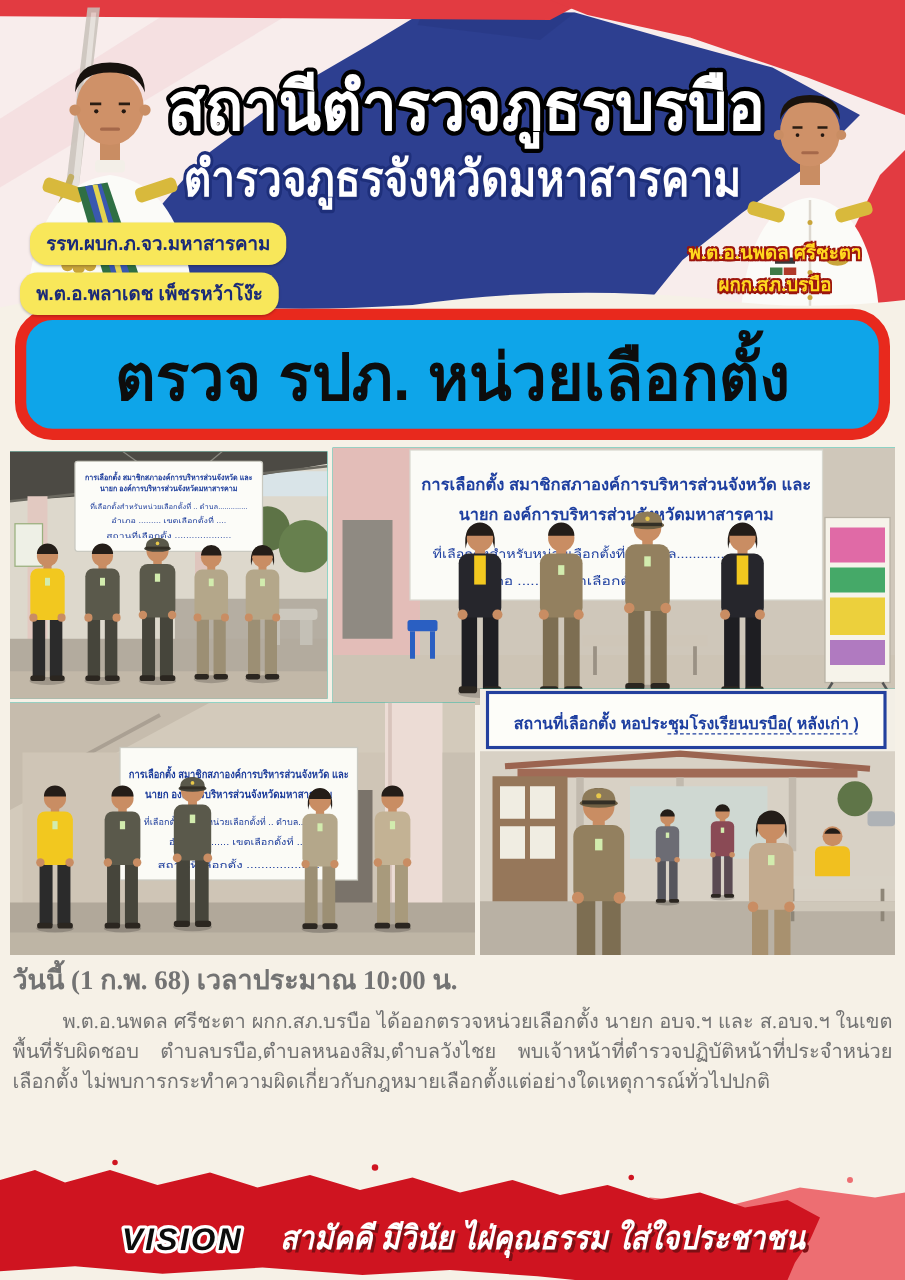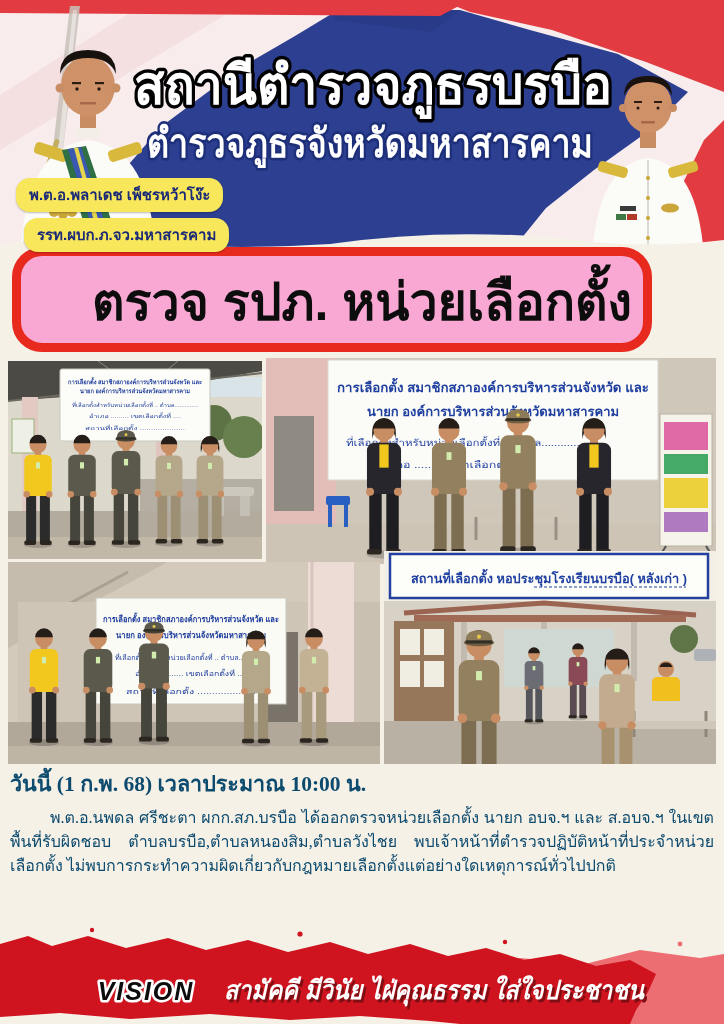--- a/index.html
+++ b/index.html
@@ -11,30 +11,30 @@
   .badge-wrap{position:absolute;left:16px;top:178px;z-index:5;}
   .badge{display:table;background:#f8e75a;border-radius:14px;padding:5px 13px;
          font-size:15px;font-weight:700;color:#1a2a78;margin-bottom:6px;
          box-shadow:0 1px 2px rgba(0,0,0,.25);}
   .badge.second{margin-left:8px;}
   .right-name{position:absolute;right:4px;top:190px;width:200px;z-index:5;text-align:center;
       font-size:15px;font-weight:800;line-height:1.75;color:#ffd81e;
       text-shadow:-1.5px -1.5px 0 #9c150c,1.5px -1.5px 0 #9c150c,-1.5px 1.5px 0 #9c150c,
                   1.5px 1.5px 0 #9c150c,0 2px 0 #9c150c;}
   
-  .headline{position:absolute;left:12px;top:247px;width:640px;height:105px;box-sizing:border-box;
-      border:9px solid #e8291d;border-radius:30px;background:#f9a8d4;z-index:4;}
+  .headline{position:absolute;left:12px;top:247px;width:700px;height:105px;box-sizing:border-box;
+      border:9px solid #e8291d;border-radius:30px;background:#0ea5e9;z-index:4;}
   
   .photo{position:absolute;overflow:hidden;background:#14b8a6;}
   .p1{left:8px;top:361px;width:254px;height:198px;}
   .p2{left:266px;top:358px;width:450px;height:206px;}
   .p3{left:8px;top:562px;width:372px;height:202px;}
   .p4{left:384px;top:551px;width:332px;height:213px;z-index:3;}
   
-  .report{position:absolute;left:10px;top:766px;width:704px;color:#0c4a6e;
+  .report{position:absolute;left:10px;top:766px;width:704px;color:#737373;
           font-family:"Liberation Serif",serif;}
   .report .date{font-size:21.5px;font-weight:600;}
   .report .body{margin-top:6px;font-size:16px;line-height:1.5;text-indent:40px;
                 text-align:justify;font-weight:500;}
 </style>
 </head>
 <body>
 
 <svg width="0" height="0" style="position:absolute" aria-hidden="true">
   <defs>
@@ -136,24 +136,28 @@
         <rect x="627" y="214" width="10" height="6" fill="#b03a2a"></rect>
     </g>
 
     <path d="M0,258 L724,258 L724,240 Q640,250 560,238 Q440,228 330,244 Q200,252 120,238 Q60,232 0,246 Z" fill="#f6f1e7"></path>
 
     <text x="373" y="104" text-anchor="middle" textLength="478" lengthAdjust="spacingAndGlyphs" font-size="54" font-weight="800" fill="#ffffff" stroke="#000000" stroke-width="7" stroke-linejoin="round" paint-order="stroke">สถานีตำรวจภูธรบรบือ</text>
     <text x="370" y="157" text-anchor="middle" textLength="446" lengthAdjust="spacingAndGlyphs" font-size="40" font-weight="800" fill="#ffffff" stroke="#1e2f7a" stroke-width="5.5" stroke-linejoin="round" paint-order="stroke">ตำรวจภูธรจังหวัดมหาสารคาม</text>
   </svg>
 
   <div class="badge-wrap">
+    <div class="badge second">รรท.ผบก.ภ.จว.มหาสารคาม</div>
     <div class="badge">พ.ต.อ.พลาเดช เพ็ชรหว้าโง๊ะ</div>
-    <div class="badge second">รรท.ผบก.ภ.จว.มหาสารคาม</div>
-  </div>
-
+  </div>
+
+  <div class="right-name">
+    <div>พ.ต.อ.นพดล ศรีชะตา</div>
+    <div>ผกก.สภ.บรบือ</div>
+  </div>
 
   <div class="headline">
     <svg width="682" height="87" viewBox="0 0 682 87">
       <text x="341" y="64" text-anchor="middle" textLength="540" lengthAdjust="spacingAndGlyphs" font-size="52" font-weight="800" fill="#0d0d0d">ตรวจ รปภ. หน่วยเลือกตั้ง</text>
     </svg>
   </div>
 
   <div class="photo p1">
   <svg width="254" height="198" viewBox="0 0 254 198">
     <rect width="254" height="198" fill="#ddd8cc"></rect>

